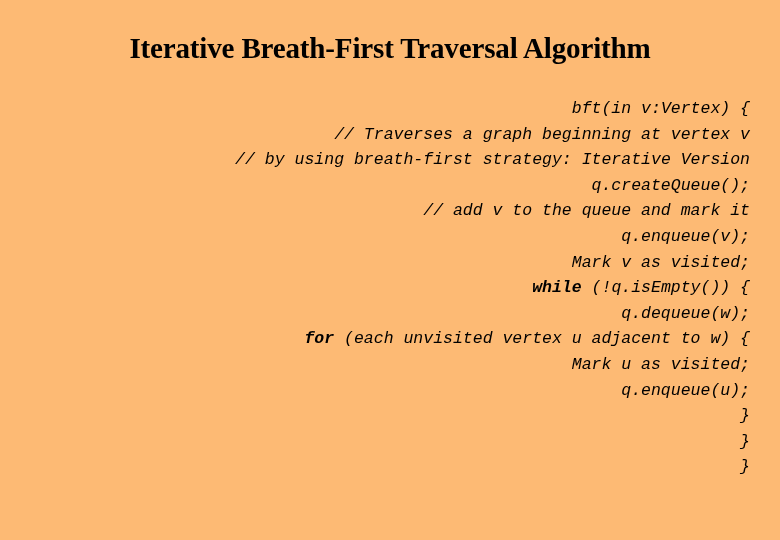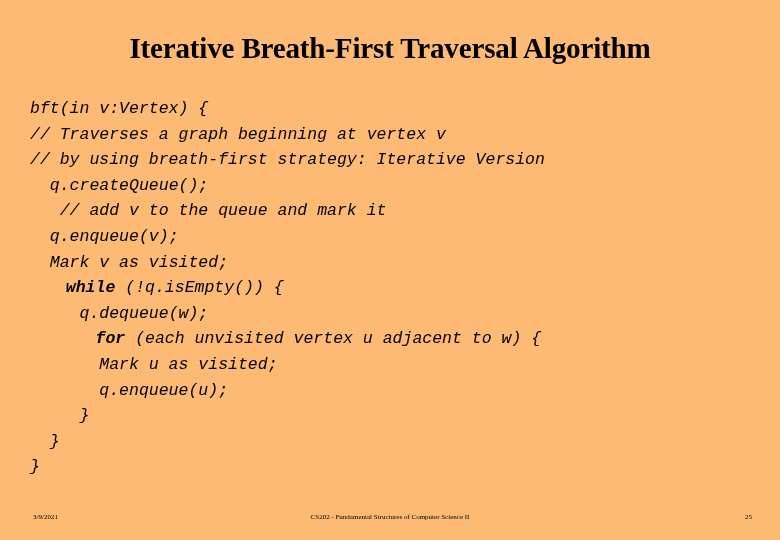--- a/index.html
+++ b/index.html
@@ -45,20 +45,21 @@
     position: absolute;
     left: 30px;
     top: 96px;
     width: 720px;
     font-family: "Liberation Mono", "DejaVu Sans Mono", monospace;
     font-style: italic;
     font-size: 16.5px;
     line-height: 25.6px;
     color: #000000;
     white-space: pre;
+    text-align: right;
   }
   .code-line {
     height: 25.6px;
     white-space: pre;
     font-style: italic;
   }
   .kw {
     font-weight: bold;
     font-style: italic;
     padding-left: 16px;
@@ -99,19 +100,14 @@
 </style>
 </head>
 <body>
 
 <div id="slide">
 
   <div id="slide-title">Iterative Breath-First Traversal Algorithm</div>
 
   <div id="code-block"><div class="code-line"><span>bft(in v:Vertex) {</span></div><div class="code-line"><span>// Traverses a graph beginning at vertex v</span></div><div class="code-line"><span>// by using breath-first strategy: Iterative Version</span></div><div class="code-line">  <span>q.createQueue();</span></div><div class="code-line">   <span>// add v to the queue and mark it</span></div><div class="code-line">  <span>q.enqueue(v);</span></div><div class="code-line">  <span>Mark v as visited;</span></div><div class="code-line">  <span class="kw">while</span><span> (!q.isEmpty()) {</span></div><div class="code-line">     <span>q.dequeue(w);</span></div><div class="code-line">     <span class="kw">for</span><span> (each unvisited vertex u adjacent to w) {</span></div><div class="code-line">       <span>Mark u as visited;</span></div><div class="code-line">       <span>q.enqueue(u);</span></div><div class="code-line">     <span>}</span></div><div class="code-line">  <span>}</span></div><div class="code-line"><span>}</span></div></div>
 
-  <div id="footer">
-    <div id="footer-date">3/9/2021</div>
-    <div id="footer-center">CS202 - Fundamental Structures of Computer Science II</div>
-    <div id="footer-page">25</div>
-  </div>
 
 </div>
 
 </body></html>

